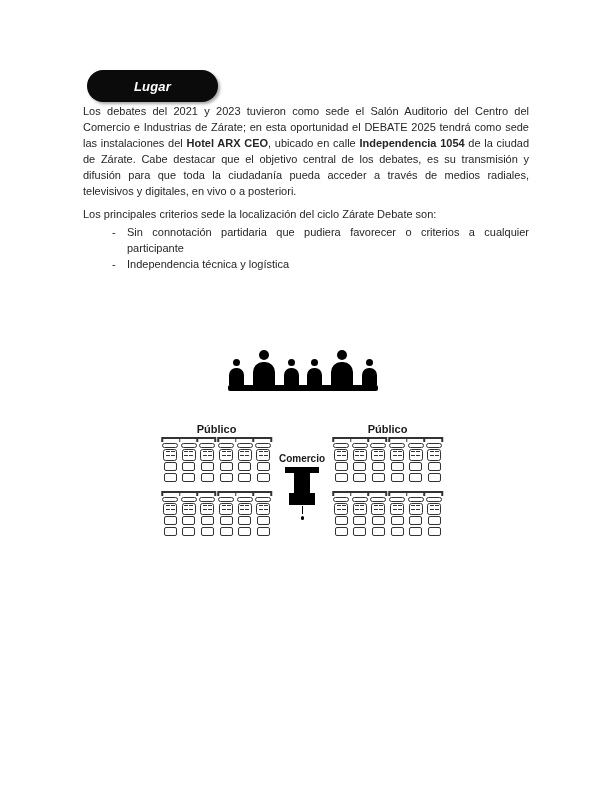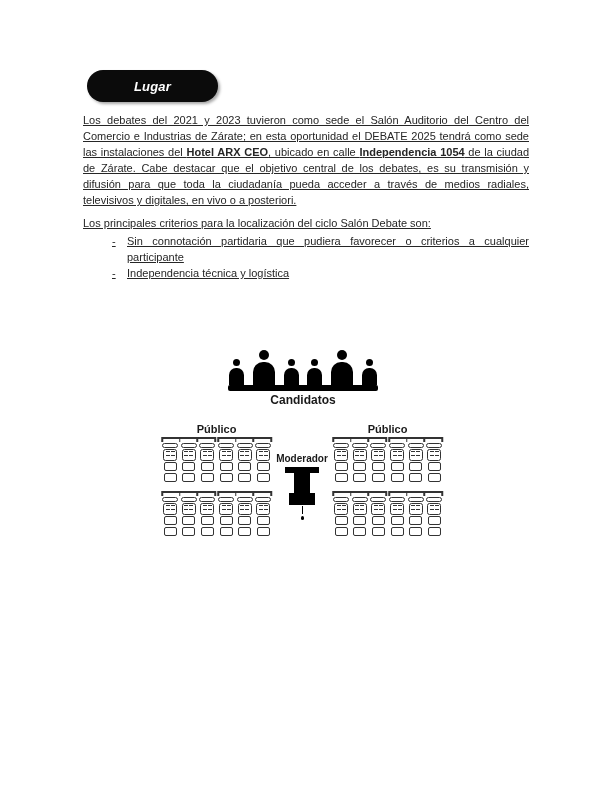--- a/index.html
+++ b/index.html
@@ -24,22 +24,22 @@
     display:flex; align-items:center; justify-content:center;
     box-shadow: 2px 2px 3px rgba(0,0,0,0.35);
   }
   .badge span {
     color:#ffffff; font-weight:bold; font-style:italic; font-size:13px;
     letter-spacing:0.2px;
   }
 
   
   .content {
-    position:absolute; left:83px; top:112px; width:446px;
-    font-size:11px; line-height:16px; text-align:justify;text-decoration:underline;
+    position:absolute; left:83px; top:103px; width:446px;
+    font-size:11px; line-height:16px; text-align:justify;
   }
   .content p.para2 { margin-top:7px; }
   .criteria-list { margin-top:2px; margin-left:29px; }
   .list-item { display:flex; }
   .list-item .marker { width:15px; flex:0 0 15px; }
   .list-item .item-text { flex:1; text-align:justify; }
 
   
   :root { --figure-fill:#000000; --seat-outline:#333333; }
   .diagram { position:absolute; inset:0; }
@@ -114,21 +114,21 @@
 
 <div class="page">
 
   <div class="badge">
     <span>Lugar</span>
   </div>
 
   <div class="content">
     <p class="para1"><span>Los debates del 2021 y 2023 tuvieron como sede el Salón Auditorio del Centro del Comercio e Industrias de Zárate; en esta oportunidad el DEBATE 2025 tendrá como sede las instalaciones del </span><b>Hotel ARX CEO</b><span>, ubicado en calle </span><b>Independencia 1054</b><span> de la ciudad de Zárate. Cabe destacar que el objetivo central de los debates, es su transmisión y difusión para que toda la ciudadanía pueda acceder a través de medios radiales, televisivos y digitales, en vivo o a posteriori.</span></p>
 
-    <p class="para2">Los principales criterios para la localización del ciclo Salón Debate son:</p>
+    <p class="para2">Los principales criterios sede la localización del ciclo Zárate Debate son:</p>
 
     <div class="criteria-list">
       <div class="list-item">
         <span class="marker">-</span>
         <span class="item-text">Sin connotación partidaria que pudiera favorecer o criterios a cualquier participante</span>
       </div>
       <div class="list-item">
         <span class="marker">-</span>
         <span class="item-text">Independencia técnica y logística</span>
       </div>
@@ -158,21 +158,20 @@
           <div class="figure lg">
             <div class="head"></div>
             <div class="torso"></div>
           </div>
           <div class="figure sm">
             <div class="head"></div>
             <div class="torso"></div>
           </div>
         </div>
       <div class="cand-bar"></div>
-      <div class="cand-label diagram-label">Candidatos</div>
     </div>
 
     <div class="pub-label left diagram-label">Público</div>
     <div class="pub-label right diagram-label">Público</div>
 
     <div class="seat-row row-lt">
         <div class="seat-group">
           <div class="rail">
             <div class="tick" style="left: 0%;"></div>
             <div class="tick" style="left: 33.3333%;"></div>
@@ -445,21 +444,21 @@
               <div class="cbox">
                 <div class="dash"></div>
               </div>
               <div class="sq"></div>
               <div class="sq"></div>
             </div>
           </div>
         </div>
       </div>
 
-    <div class="mod-label diagram-label">Moderador</div>
+    <div class="mod-label diagram-label">Comercio</div>
     <div class="lectern">
       <div class="lect-top"></div>
       <div class="lect-stem"></div>
       <div class="lect-base"></div>
       <div class="mic-line"></div>
       <div class="mic-dot"></div>
     </div>
 
   </div>
 </div>

